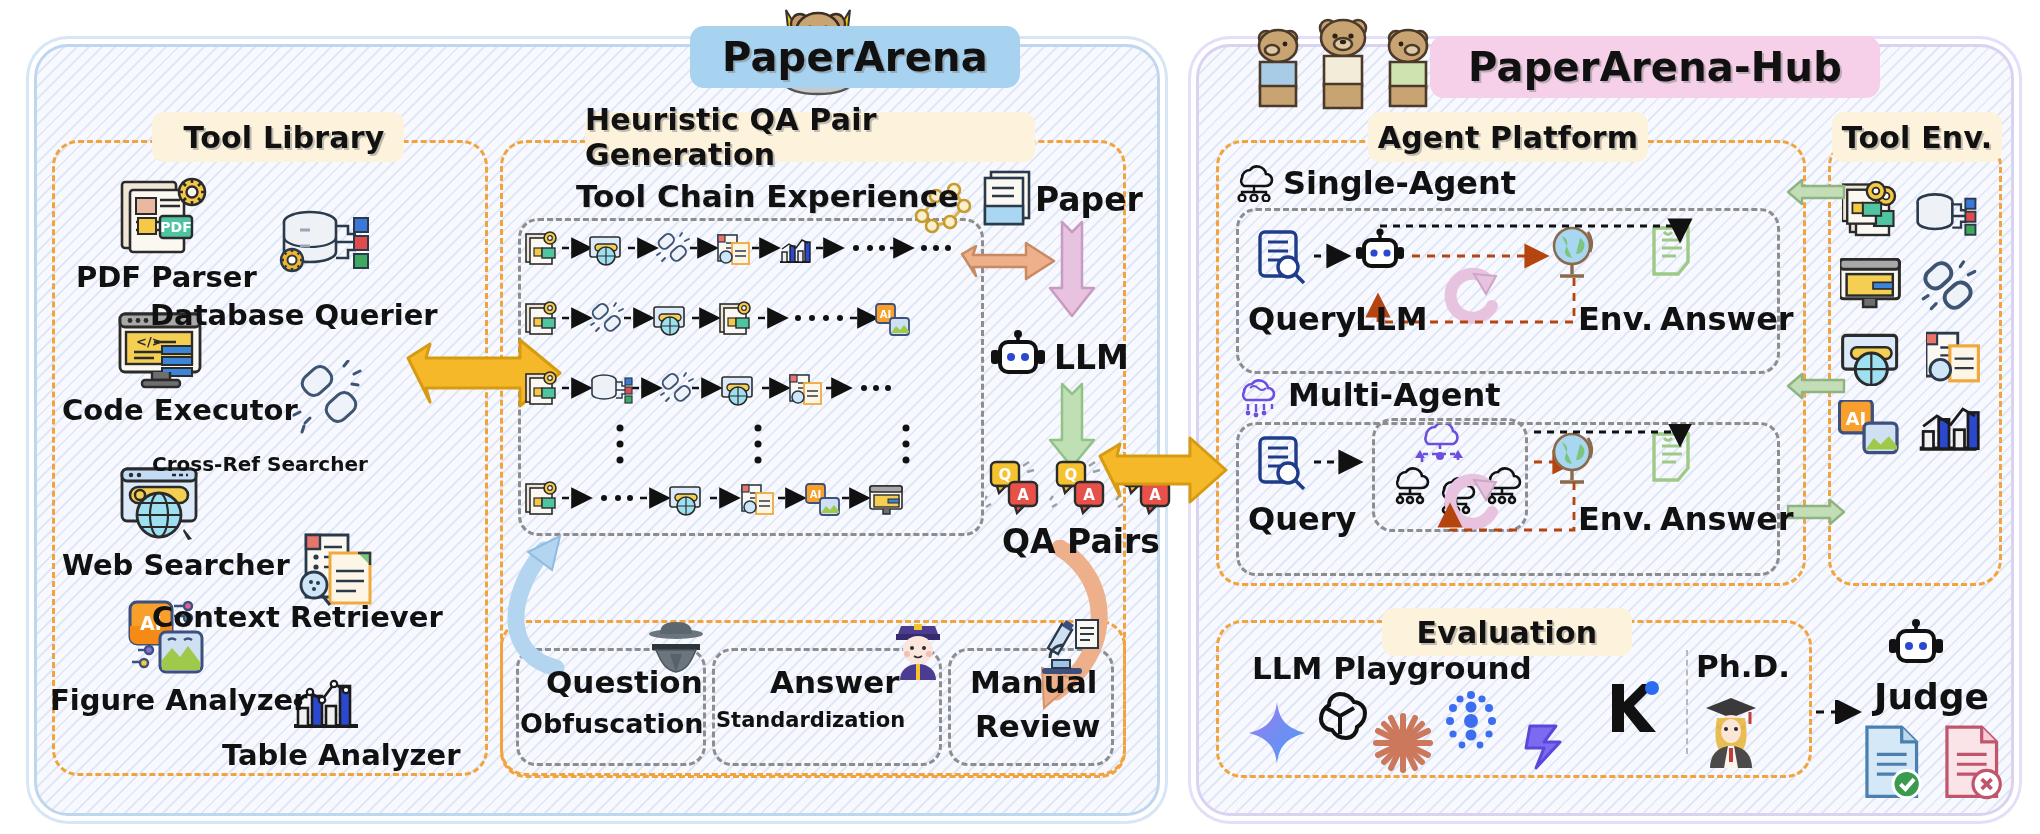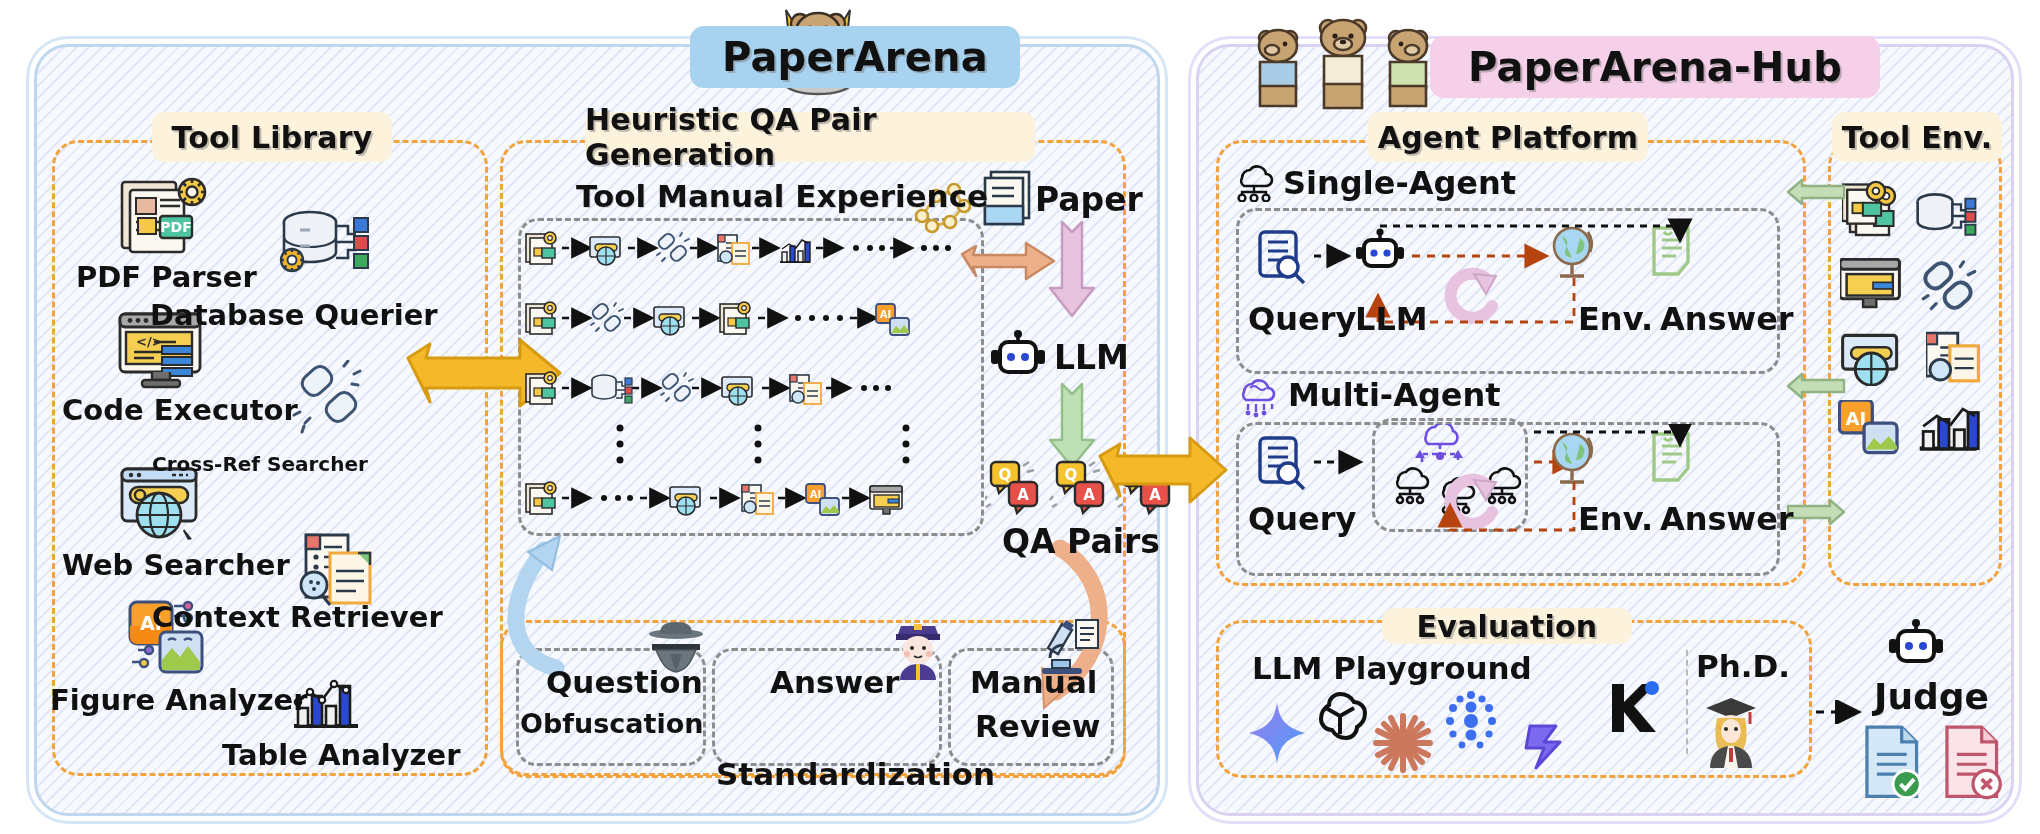--- a/index.html
+++ b/index.html
@@ -63,21 +63,21 @@
         <ellipse cx="60" cy="33" rx="3" ry="2.2" fill="#2b2118"></ellipse>
         <path d="M42 50 h36 l-4 22 h-28 Z" fill="#e8dcc2" stroke="#3a2f23" stroke-width="2.4"></path>
         <path d="M36 52 l8 18 M84 52 l-8 18" stroke="#3a2f23" stroke-width="2.4" fill="none"></path>
         <ellipse cx="60" cy="82" rx="32" ry="10" fill="#c9c9c9" stroke="#555" stroke-width="2.4"></ellipse>
         <path d="M30 82 h60" stroke="#8a8a8a" stroke-width="1.6"></path>
       </g>
     </svg>
   </div>
 
   <div class="dash-orange" style="left:52px;top:140px;width:430px;height:630px;"></div>
-  <div class="title-pill pill-cream" style="left:152px;top:112px;width:240px;height:50px;font-size:30px;">
+  <div class="title-pill pill-cream" style="left:152px;top:112px;width:240px;height:50px;font-size:30px;padding-left:12px;">
     <span>Tool Library</span>
   </div>
 
   <div class="ic" style="left:118px;top:172px;">
     <svg width="90" height="86" viewBox="0 0 90 86">
       <rect x="4" y="10" width="54" height="66" rx="3" fill="#efe6d6" stroke="#2b2b2b" stroke-width="2.6"></rect>
       <rect x="12" y="18" width="54" height="62" rx="3" fill="#fbf8f1" stroke="#2b2b2b" stroke-width="2.6"></rect>
       <rect x="18" y="26" width="20" height="16" fill="#e8b9a0" stroke="#2b2b2b" stroke-width="2"></rect>
       <path d="M42 28h20M42 34h20M18 50h44M18 58h30" stroke="#2b2b2b" stroke-width="2.4"></path>
       <rect x="20" y="46" width="18" height="16" fill="#f5c945" stroke="#2b2b2b" stroke-width="2"></rect>
@@ -223,21 +223,21 @@
 
   <svg class="ic" style="left:404px;top:328px;" width="160" height="90" viewBox="0 0 160 90">
     <path d="M4 30 L26 16 L22 30 L116 30 L116 12 L156 45 L116 78 L116 60 L22 60 L26 74 Z" fill="#f5b828" stroke="#d79b12" stroke-width="3" stroke-linejoin="round"></path>
   </svg>
 
   <div class="dash-orange" style="left:500px;top:140px;width:620px;height:630px;"></div>
   <div class="title-pill pill-cream" style="left:585px;top:112px;width:450px;height:50px;font-size:30px;">
     <span>Heuristic QA Pair Generation</span>
   </div>
 
-  <div class="hdr" style="left:576px;top:178px;font-size:31px;">Tool Manual Experience</div>
+  <div class="hdr" style="left:576px;top:178px;font-size:31px;">Tool Chain Experience</div>
   <div class="ic" style="left:910px;top:178px;">
     <svg width="62" height="56" viewBox="0 0 62 56">
       <g stroke="#d9b24c" stroke-width="3" fill="none">
         <path d="M12 38 L26 18 L44 12 L54 28 L40 44 L22 48 Z"></path>
       </g>
       <g fill="#fbf0cd" stroke="#c79a2e" stroke-width="2.6">
         <circle cx="12" cy="38" r="6"></circle>
           <circle cx="26" cy="18" r="6"></circle>
           <circle cx="44" cy="12" r="6"></circle>
         <circle cx="54" cy="28" r="6"></circle>
@@ -474,21 +474,21 @@
 
   <div class="dash-orange" style="left:500px;top:620px;width:620px;height:152px;"></div>
 
   <div class="dash-gray" style="left:516px;top:648px;width:184px;height:112px;"></div>
   <div class="dash-gray" style="left:712px;top:648px;width:224px;height:112px;"></div>
   <div class="dash-gray" style="left:948px;top:648px;width:160px;height:112px;"></div>
 
   <div class="lbl" style="left:546px;top:664px;font-size:31px;">Question</div>
   <div class="lbl" style="left:520px;top:708px;font-size:27px;">Obfuscation</div>
   <div class="lbl" style="left:770px;top:664px;font-size:31px;">Answer</div>
-  <div class="lbl" style="left:716px;top:708px;font-size:31px;margin-top:48px;">Standardization</div>
+  <div class="lbl" style="left:716px;top:708px;font-size:21px;">Standardization</div>
   <div class="lbl" style="left:970px;top:664px;font-size:31px;">Manual</div>
   <div class="lbl" style="left:975px;top:708px;font-size:31px;">Review</div>
 
   <div class="ic" style="left:648px;top:620px;">
     <svg width="56" height="60" viewBox="0 0 56 60">
       <ellipse cx="28" cy="14" rx="27" ry="5" fill="#6b757d"></ellipse>
       <path d="M12 14c0-9 5-12 16-12s16 3 16 12Z" fill="#5c666e"></path>
       <path d="M4 24h48v6H4z" fill="#2e353a"></path>
       <path d="M8 30c6 14 10 20 20 22 10-2 14-8 20-22Z" fill="#6b757d" stroke="#4d555b" stroke-width="1.5"></path>
       <path d="M22 34l6 18 6-18" fill="#586169"></path>
@@ -809,21 +809,21 @@
     <path d="M58 8 H16 V2 L2 14 L16 26 V20 H58Z" fill="#c3ddb6" stroke="#8fb382" stroke-width="2.4" stroke-linejoin="round"></path>
   </svg>
   <svg class="ic" style="left:1786px;top:372px;" width="60" height="44" viewBox="0 0 60 44">
     <path d="M58 8 H16 V2 L2 14 L16 26 V20 H58Z" fill="#c3ddb6" stroke="#8fb382" stroke-width="2.4" stroke-linejoin="round"></path>
   </svg>
   <svg class="ic" style="left:1786px;top:498px;" width="60" height="44" viewBox="0 0 60 44">
     <path d="M2 8 H44 V2 L58 14 L44 26 V20 H2Z" fill="#c3ddb6" stroke="#8fb382" stroke-width="2.4" stroke-linejoin="round"></path>
   </svg>
 
   <div class="dash-orange" style="left:1216px;top:620px;width:590px;height:152px;"></div>
-  <div class="title-pill pill-cream" style="left:1382px;top:608px;width:250px;height:36px;font-size:30px;">
+  <div class="title-pill pill-cream" style="left:1382px;top:608px;width:250px;height:48px;font-size:30px;">
     <span>Evaluation</span>
   </div>
 
   <div class="lbl" style="left:1252px;top:650px;font-size:31px;">LLM Playground</div>
 
   <svg class="ic" style="left:1246px;top:700px;" width="62" height="66" viewBox="0 0 62 66">
     <defs>
         <linearGradient id="gsg" x1="0" y1="0" x2="1" y2="1">
       <stop offset="0%" stop-color="#9b7df0"></stop>
           <stop offset="100%" stop-color="#4b9cf5"></stop>

